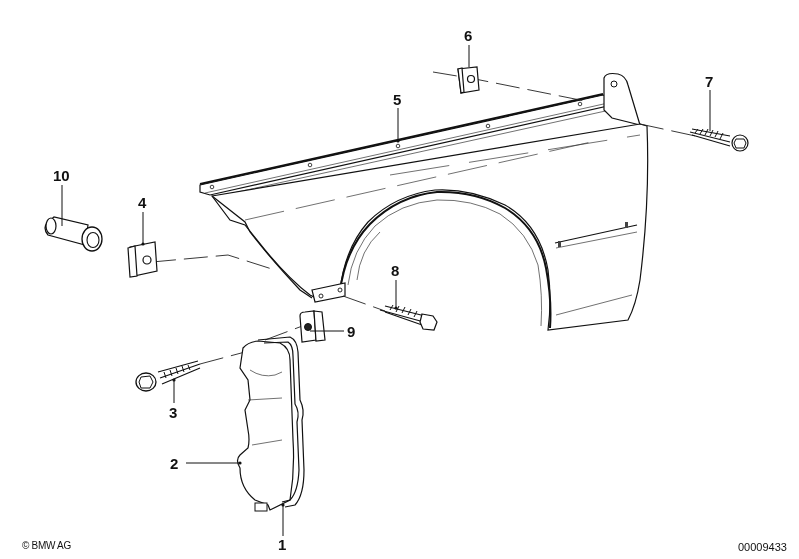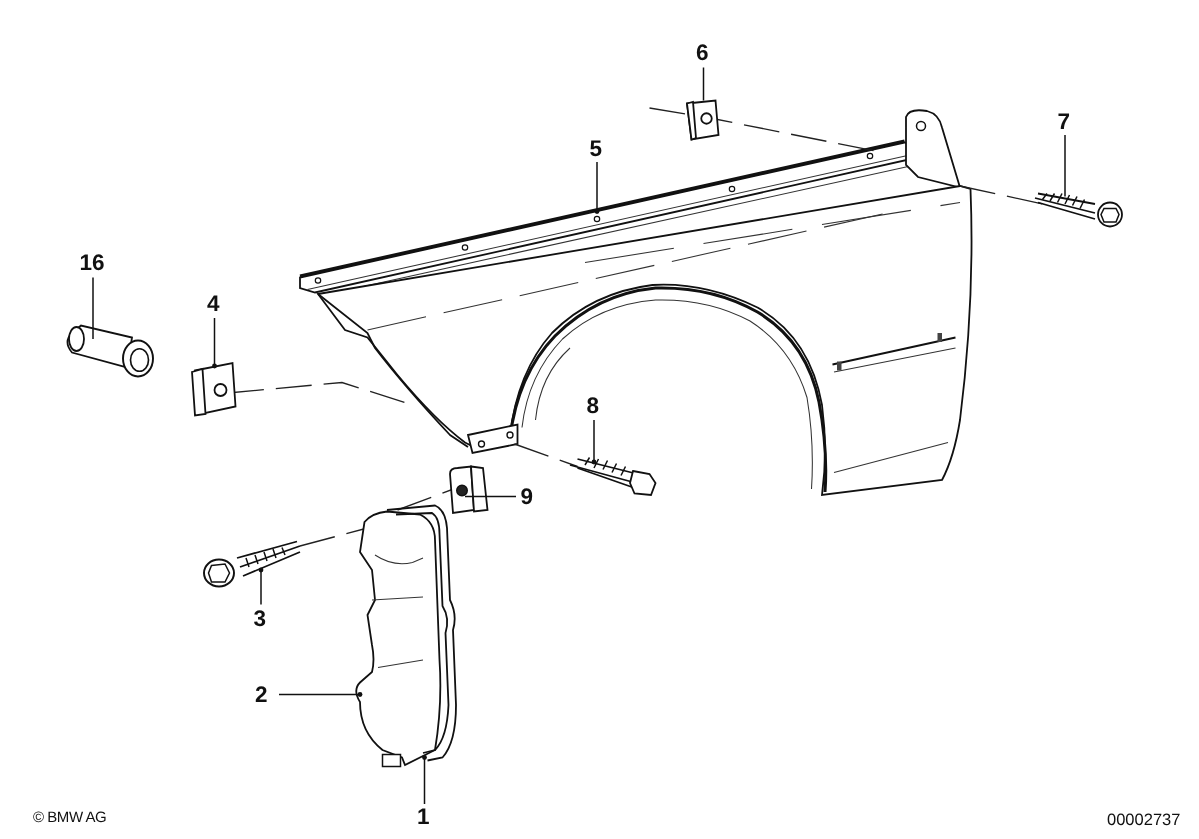--- a/index.html
+++ b/index.html
@@ -152,16 +152,16 @@
 
 <div class="callout" style="left:278px;top:537px;">1</div>
 <div class="callout" style="left:170px;top:456px;">2</div>
 <div class="callout" style="left:169px;top:405px;">3</div>
 <div class="callout" style="left:138px;top:195px;">4</div>
 <div class="callout" style="left:393px;top:92px;">5</div>
 <div class="callout" style="left:464px;top:28px;">6</div>
 <div class="callout" style="left:705px;top:74px;">7</div>
 <div class="callout" style="left:391px;top:263px;">8</div>
 <div class="callout" style="left:347px;top:324px;">9</div>
-<div class="callout" style="left:53px;top:168px;">16</div>
+<div class="callout" style="left:53px;top:168px;">10</div>
 
 <div class="footer-left">© BMW AG</div>
-<div class="footer-right">00002737</div>
+<div class="footer-right">00009433</div>
 
 </body></html>

